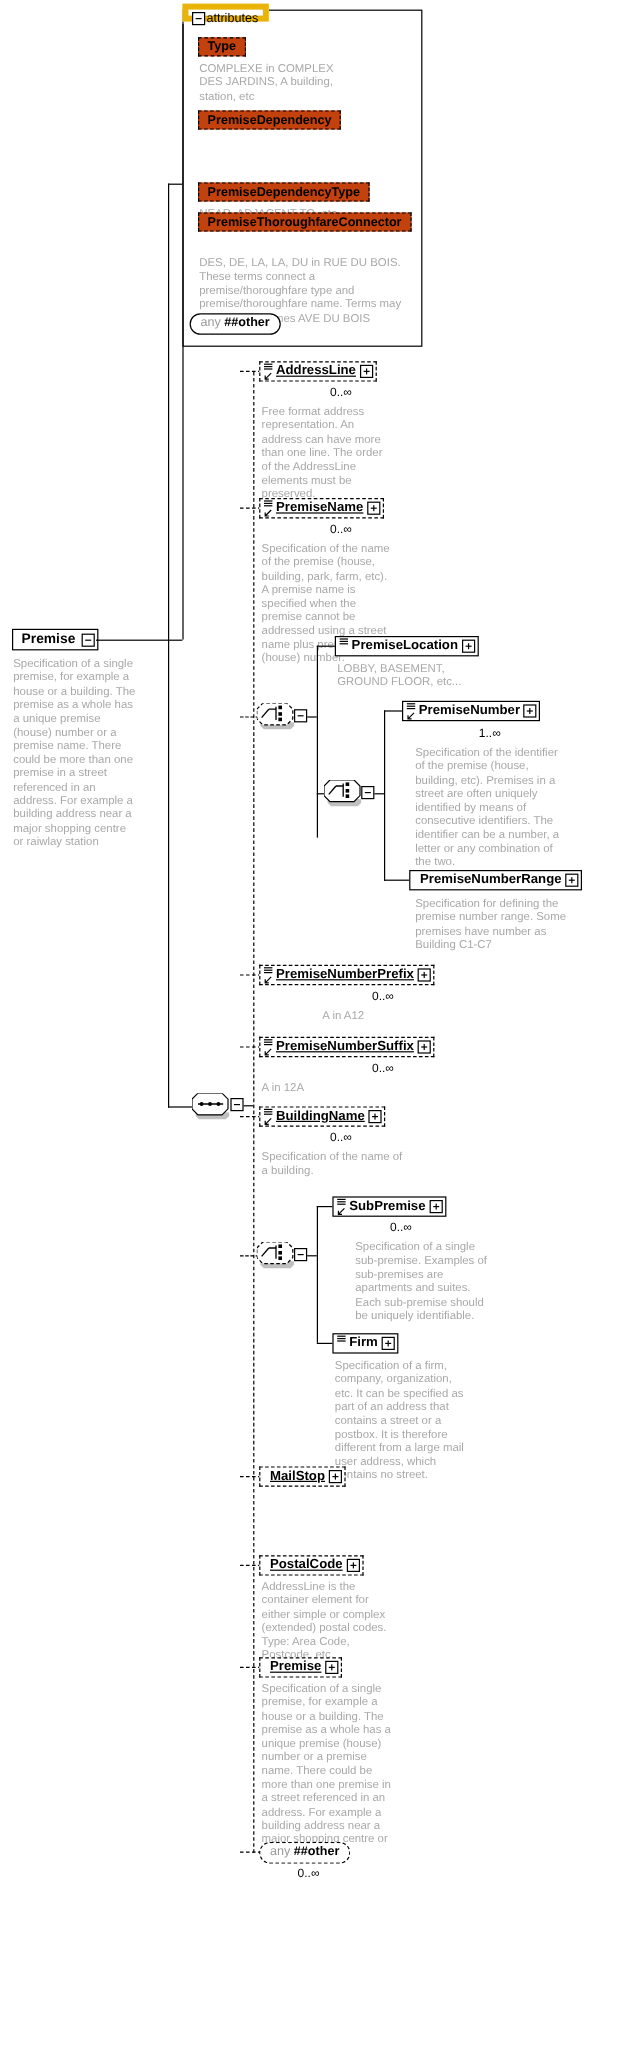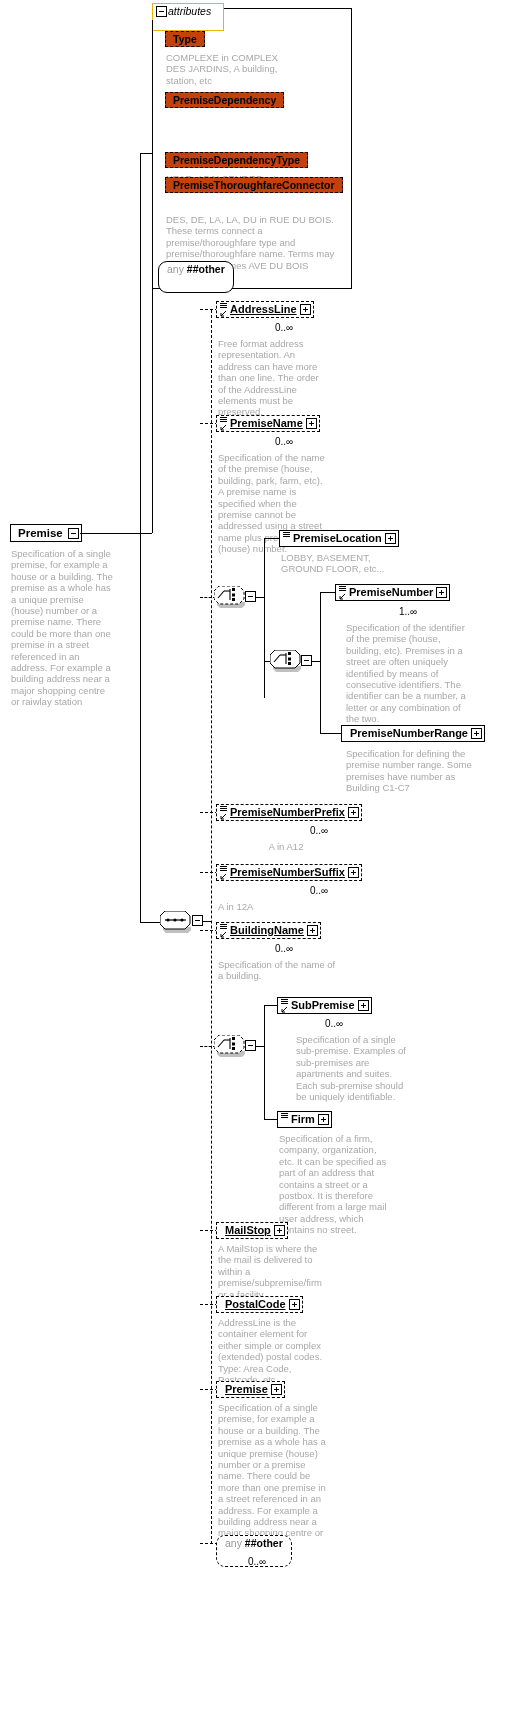--- a/index.html
+++ b/index.html
@@ -54,34 +54,34 @@
   
   .occ{position:absolute;font-size:10px;color:#000;white-space:nowrap;
        font-family:"Liberation Sans",sans-serif;}
 
   
   .ann{position:absolute;font-size:9.5px;line-height:11.4px;color:#a8a8a8;
        white-space:pre-line;font-family:"Liberation Sans",sans-serif;}
 
   
   .attbox{position:absolute;border:1px solid #000;background:#fff;box-sizing:border-box;}
-  .atttab{position:absolute;border:1px solid #eab308;background:#fff;
-          height:28px;line-height:14px;box-sizing:border-box;
-          font-size:10.5px;font-style:italic;color:#000;padding:0 6px 0 15px;}
+  .atttab{position:absolute;border:5px solid #eab308;background:#fff;
+          height:15px;line-height:14px;box-sizing:border-box;
+          font-size:10.5px;color:#000;padding:0 6px 0 15px;}
   .atttab .minus{left:3px;top:2px;}
 
   
   .attr{position:absolute;box-sizing:border-box;background:#c2410c;
         border:1px dashed #000;height:16px;line-height:14px;
         padding:0 7px;font-size:10.5px;font-weight:bold;color:#000;white-space:nowrap;}
   .attr .shadow{position:absolute;left:3px;top:16px;height:4px;right:-3px;background:#c0c0c0;z-index:-1;}
 
   
   .anybox{position:absolute;box-sizing:border-box;background:#fff;
-          border:1px solid #000;border-radius:9px;height:32px;line-height:14px;
+          border:1px solid #000;border-radius:9px;height:18px;line-height:14px;
           padding:0 8px;font-size:10.5px;color:#000;white-space:nowrap;}
   .anybox.dash{border:1px dashed #000;}
   .anybox b{font-weight:bold;color:#000;}
   .anybox span.lt{color:#9a9a9a;font-weight:normal;}
   .anybox .shadow{position:absolute;left:3px;top:16px;height:4px;right:-3px;background:#c0c0c0;z-index:-1;}
 
   
   .comp{position:absolute;width:34px;height:22px;}
   .comp svg{display:block;}
 
@@ -377,21 +377,20 @@
     <span class="plus"></span>
   </div>
   <div class="ann" style="left:279px;top:1133px;width:112px;">Specification of a firm, company, organization, etc. It can be specified as part of an address that contains a street or a postbox. It is therefore different from a large mail user address, which contains no street.</div>
 
   <div class="dln h" style="left:200px;top:1230px;width:18px;"></div>
   <div class="node dash" style="left:216px;top:1222px;padding-left:8px;">
     <span class="shadow"></span>
     <span>MailStop</span>
     <span class="plus"></span>
   </div>
-  <div class="ann" style="left:218px;top:1243px;width:112px;">A MailStop is where the the mail is delivered to within a premise/subpremise/firm or a facility.</div>
 
   <div class="dln h" style="left:200px;top:1304px;width:18px;"></div>
   <div class="node dash" style="left:216px;top:1296px;padding-left:8px;">
     <span class="shadow"></span>
     <span>PostalCode</span>
     <span class="plus"></span>
   </div>
   <div class="ann" style="left:218px;top:1317px;width:112px;">AddressLine is the container element for either simple or complex (extended) postal codes. Type: Area Code, Postcode, etc.</div>
 
   <div class="dln h" style="left:200px;top:1389px;width:18px;"></div>

